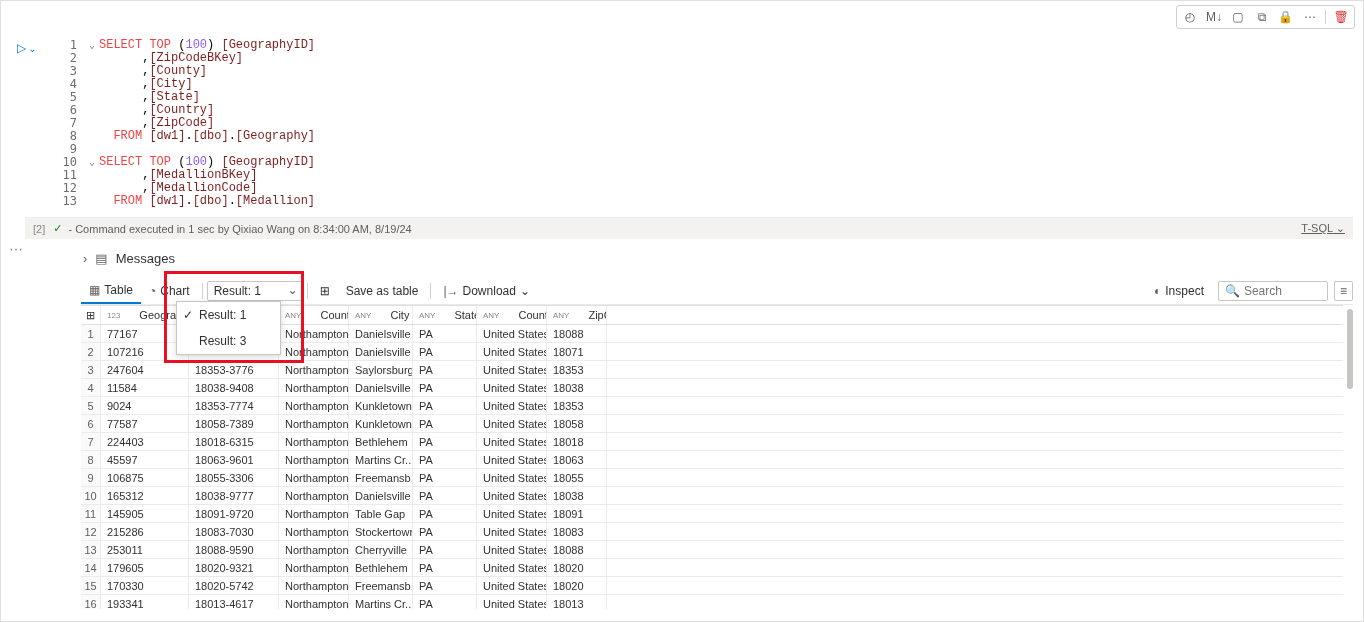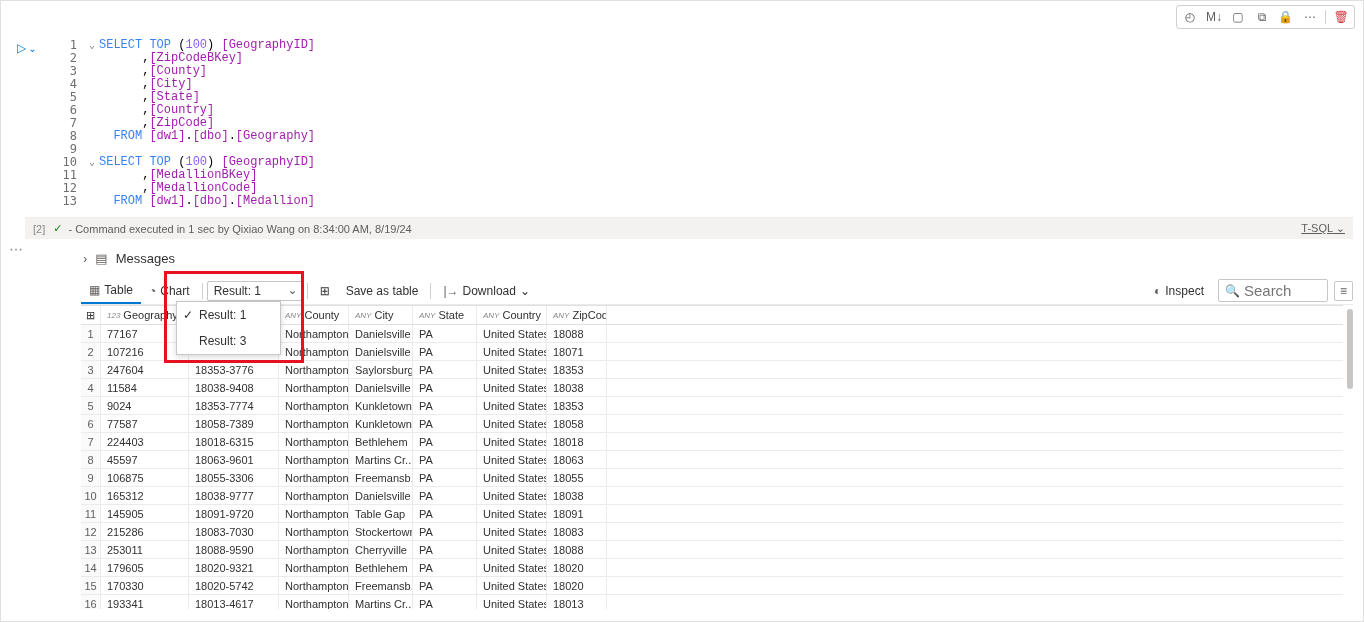--- a/index.html
+++ b/index.html
@@ -15,23 +15,23 @@
 .run-controls { position: absolute; top: 40px; left: 16px; display: flex; gap: 2px; align-items: center; }
 .run-controls .play { color: #0078d4; font-size: 12px; }
 .run-controls .chev { color: #0078d4; font-size: 10px; }
 
 
 .editor { position: absolute; top: 38px; left: 60px; right: 20px; height: 170px; font-family: Consolas, "Courier New", monospace; font-size: 12px; line-height: 13px; }
 .line { display: flex; white-space: pre; }
 .gutter { width: 24px; text-align: right; color: #6e6e6e; padding-right: 8px; user-select: none; font-family: Consolas, monospace; }
 .fold { width: 14px; display: inline-flex; align-items: center; justify-content: center; color: #6e6e6e; font-size: 10px; }
 .code { flex: 1; }
-.kw { color: #3b82f6; }
+.kw { color: #ef4444; }
 .num { color: #8b5cf6; }
-.id { color: #a21caf; font-family: Liberation Mono, monospace; }
+.id { color: #7f1d1d; font-family: Liberation Mono, monospace; }
 .punct { color: #000; }
 
 
 .status { position: absolute; top: 216px; left: 24px; right: 10px; height: 22px; display: flex; align-items: center; font-size: 11px; color: #605e5c; background: #f3f2f1; padding: 0 8px; border-top: 1px solid #eee; }
 .status .idx { color: #888; margin-right: 8px; }
 .status .check { color: #107c10; margin-right: 6px; }
 .status .lang { margin-left: auto; text-decoration: underline; }
 .ellipsis-left { position: absolute; top: 240px; left: 8px; color: #888; font-size: 14px; }
 
 
@@ -42,35 +42,35 @@
 
 .results-toolbar { position: absolute; top: 276px; left: 80px; right: 10px; height: 28px; display: flex; align-items: center; font-size: 12px; border-bottom: 1px solid #eaeaea; }
 .rt-item { display: flex; align-items: center; gap: 4px; padding: 0 8px; height: 100%; cursor: pointer; color: #323130; }
 .rt-item.active { border-bottom: 2px solid #0078d4; }
 .rt-item .ricon { color: #605e5c; font-size: 12px; }
 .rt-divider { width: 1px; height: 16px; background: #d0d0d0; margin: 0 4px; }
 .result-select { border: 1px solid #c8c6c4; border-radius: 2px; padding: 2px 18px 2px 6px; font-size: 12px; min-width: 96px; position: relative; background: #fff; cursor: pointer; }
 .result-select::after { content: "⌄"; position: absolute; right: 4px; top: 1px; color: #605e5c; }
 .rt-right { margin-left: auto; display: flex; align-items: center; gap: 6px; }
 .search-box { border: 1px solid #c8c6c4; border-radius: 2px; padding: 2px 6px; width: 110px; display: flex; align-items: center; gap: 4px; color: #888; }
-.search-box input { border: none; outline: none; width: 70px; font-size: 15px; }
+.search-box input { border: none; outline: none; width: 70px; font-size: 12px; }
 .filter-icon { color: #605e5c; border: 1px solid #c8c6c4; border-radius: 2px; padding: 2px 5px; }
 
 
 .dropdown { position: absolute; top: 300px; left: 175px; width: 105px; border: 1px solid #c8c6c4; background: #fff; box-shadow: 0 2px 6px rgba(0,0,0,.15); z-index: 100; font-size: 12px; }
 .dropdown .dd-item { padding: 6px 8px 6px 22px; position: relative; cursor: pointer; }
 .dropdown .dd-item.selected::before { content: "✓"; position: absolute; left: 6px; color: #323130; }
 
 
 .red-box { position: absolute; top: 270px; left: 163px; width: 140px; height: 92px; border: 3px solid #e81123; z-index: 99; pointer-events: none; }
 
 
 .table-header { position: absolute; top: 304px; left: 80px; right: 20px; height: 20px; display: flex; border-top: 1px solid #e1dfdd; border-bottom: 1px solid #e1dfdd; font-size: 11px; background: #fff; z-index: 5; }
 .th { border-right: 1px solid #edebe9; display: flex; align-items: center; padding: 0 6px; color: #323130; overflow: hidden; white-space: nowrap; }
-.th .coltype { font-size: 8px; color: #888; margin-right: 3px; text-transform: uppercase; font-style: italic; }
+.th .coltype { font-size: 8px; color: #888; margin-right: 19px; text-transform: uppercase; }
 .th.corner { width: 20px; justify-content: center; padding: 0; }
 
 
 .table-body { position: absolute; top: 324px; left: 80px; right: 20px; bottom: 12px; overflow: hidden; }
 .trow { display: flex; height: 18px; border-bottom: 1px solid #edebe9; font-size: 11px; }
 .td { border-right: 1px solid #edebe9; display: flex; align-items: center; padding: 0 6px; overflow: hidden; white-space: nowrap; text-overflow: ellipsis; color: #323130; }
 .td.rownum { width: 20px; justify-content: center; padding: 0; color: #605e5c; background: #fafafa; }
 
 
 .c-corner { width: 20px; }

